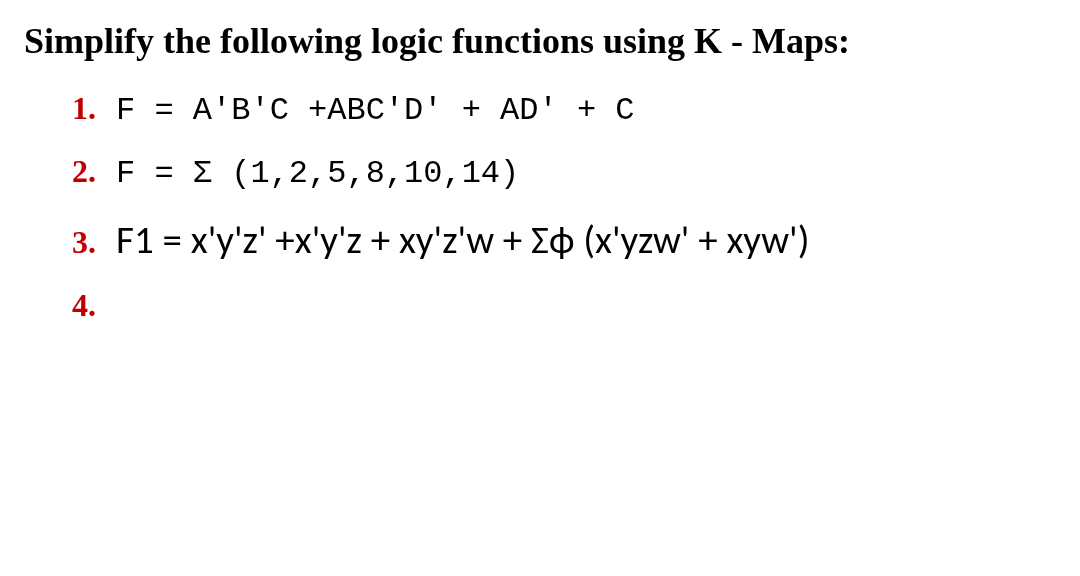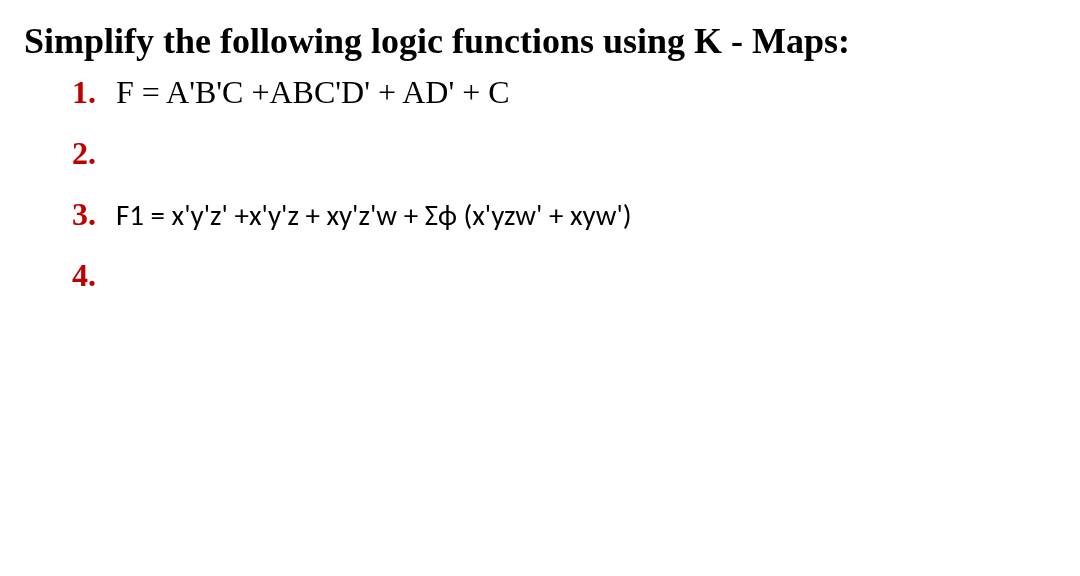--- a/index.html
+++ b/index.html
@@ -7,21 +7,21 @@
       padding: 20px 24px;
       font-family: 'Times New Roman', Times, serif;
       background: #ffffff;
       color: #000000;
       width: 1080px;
       box-sizing: border-box;
     }
     .title {
       font-size: 36px;
       font-weight: bold;
-      margin-bottom: 12px;
+      margin-bottom: 28px;
     }
     .list {
       padding-left: 48px;
     }
     .item {
       display: flex;
       align-items: baseline;
       margin-bottom: 24px;
       font-size: 32px;
     }
@@ -29,40 +29,41 @@
       color: #c00000;
       font-weight: bold;
       min-width: 44px;
       font-family: 'Times New Roman', Times, serif;
     }
     .item-text {
       color: #000000;
     }
     .item-1 .item-text,
     .item-2 .item-text {
-      font-family: Liberation Serif, serif;
+      font-family: Liberation Mono, monospace;
     }
     .item-3 .item-text,
     .item-4 .item-text {
       font-family: Calibri, Arial, sans-serif;
-      font-size: 29px;
+      font-size: 39px;
     }
   </style>
 </head>
 <body>
 
 <div class="title">Simplify the following logic functions using K - Maps:</div>
 
 <div class="list">
   <div class="item item-1">
     <span class="item-number">1.</span>
     <span class="item-text">F = A'B'C +ABC'D' + AD' + C</span>
   </div>
   <div class="item item-2">
     <span class="item-number">2.</span>
+    <span class="item-text">F = Σ (1,2,5,8,10,14)</span>
   </div>
   <div class="item item-3">
     <span class="item-number">3.</span>
     <span class="item-text">F1 = x'y'z' +x'y'z + xy'z'w + Σϕ (x'yzw' + xyw')</span>
   </div>
   <div class="item item-4">
     <span class="item-number">4.</span>
   </div>
 </div>
 

